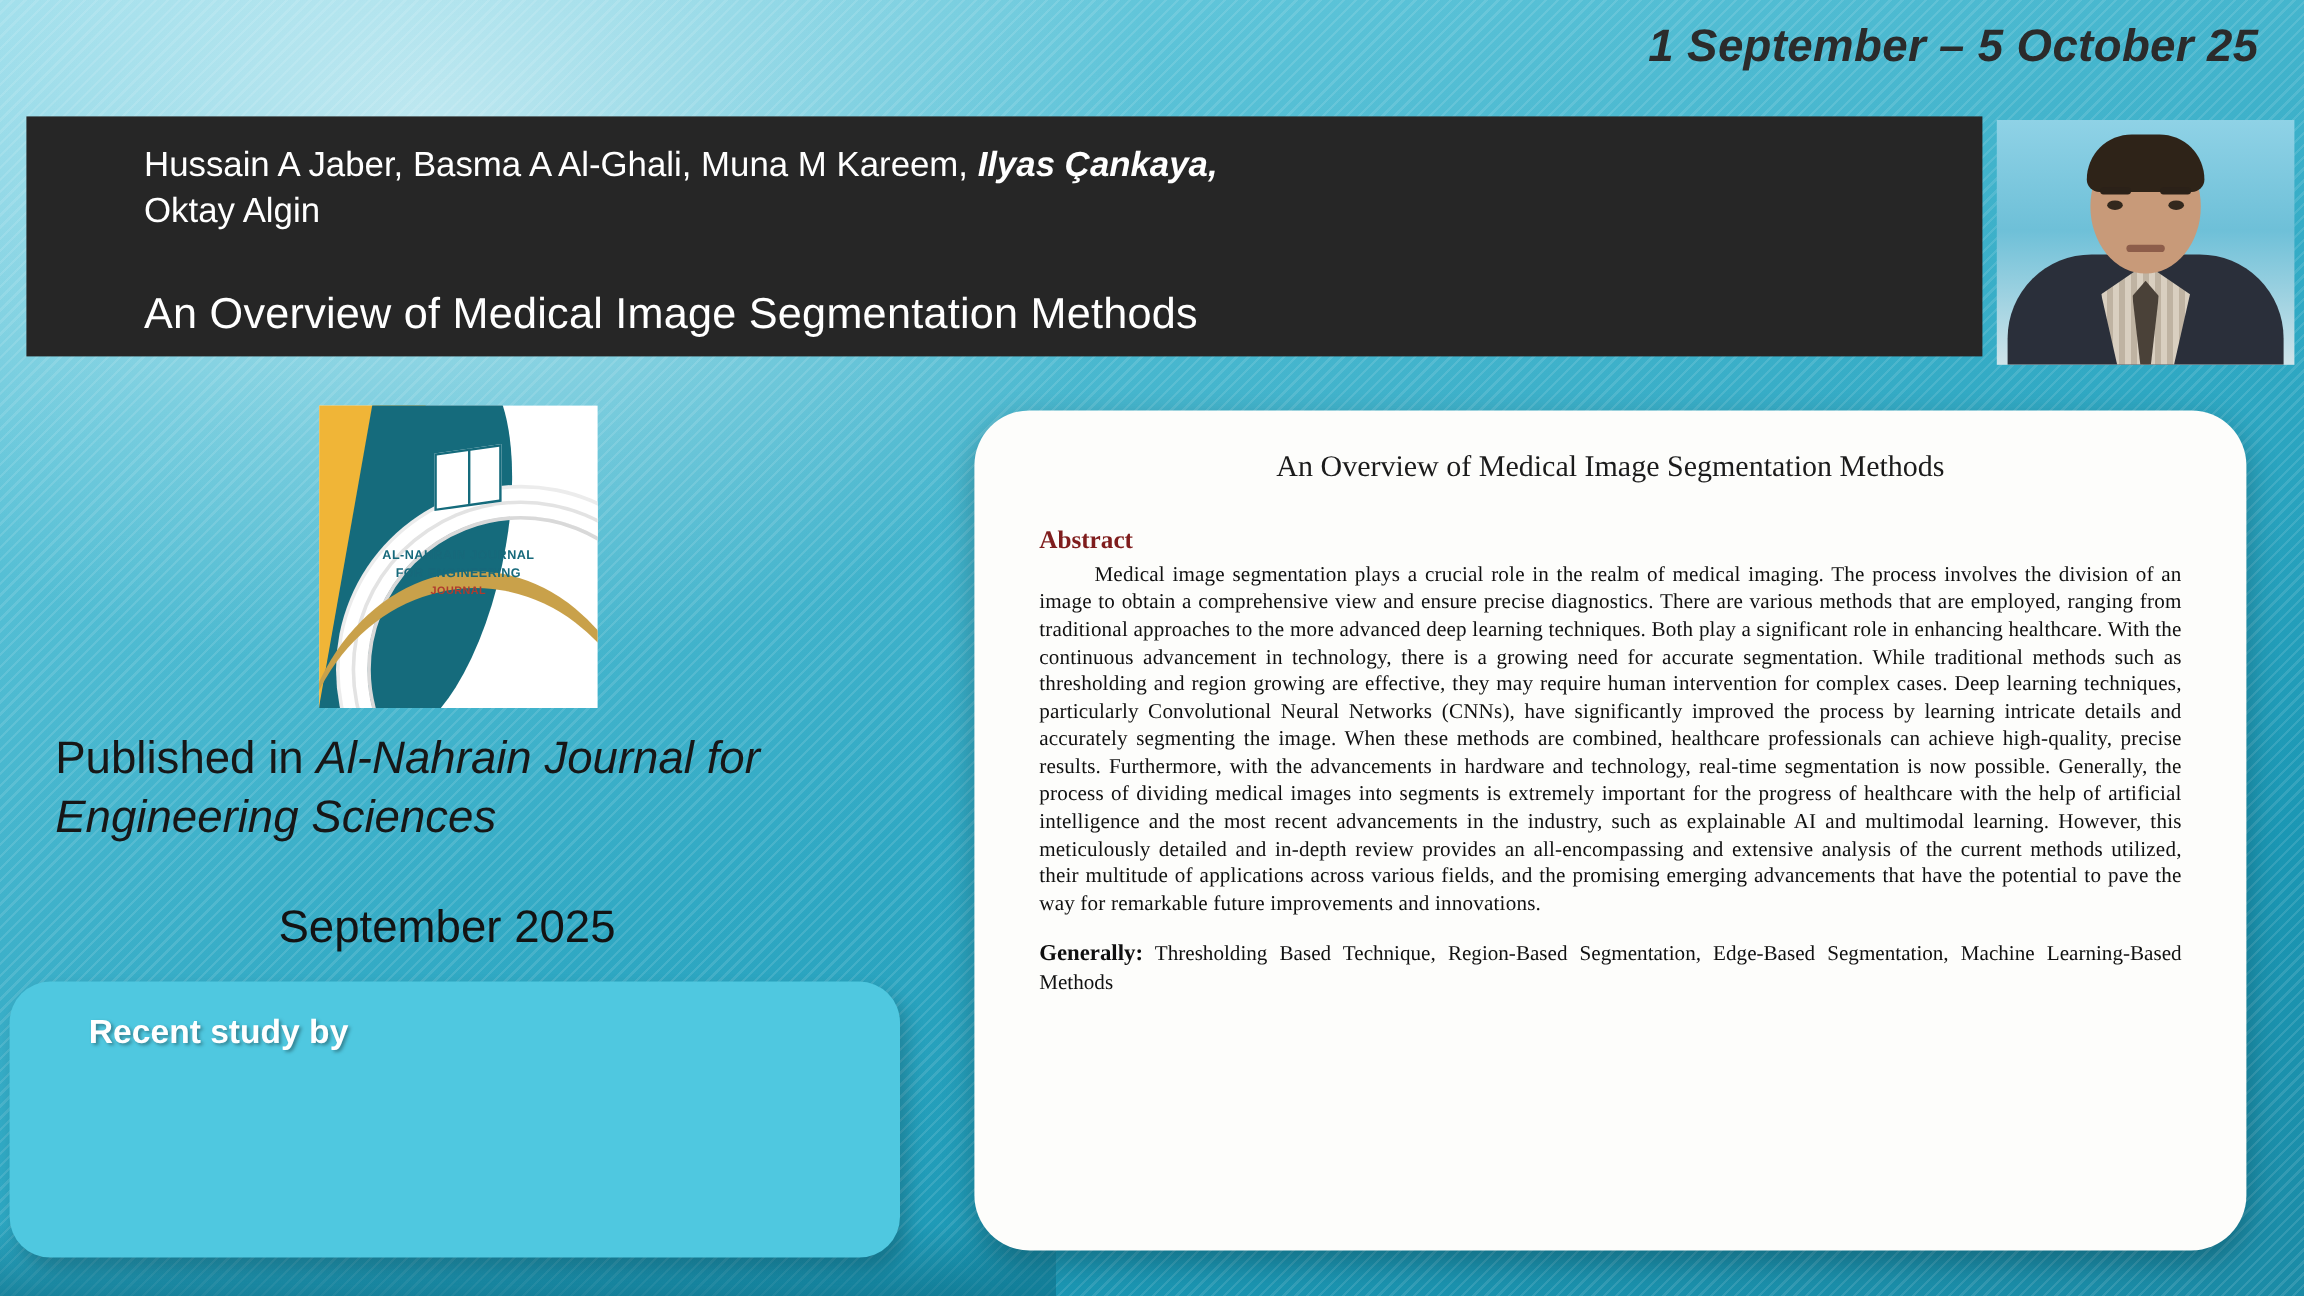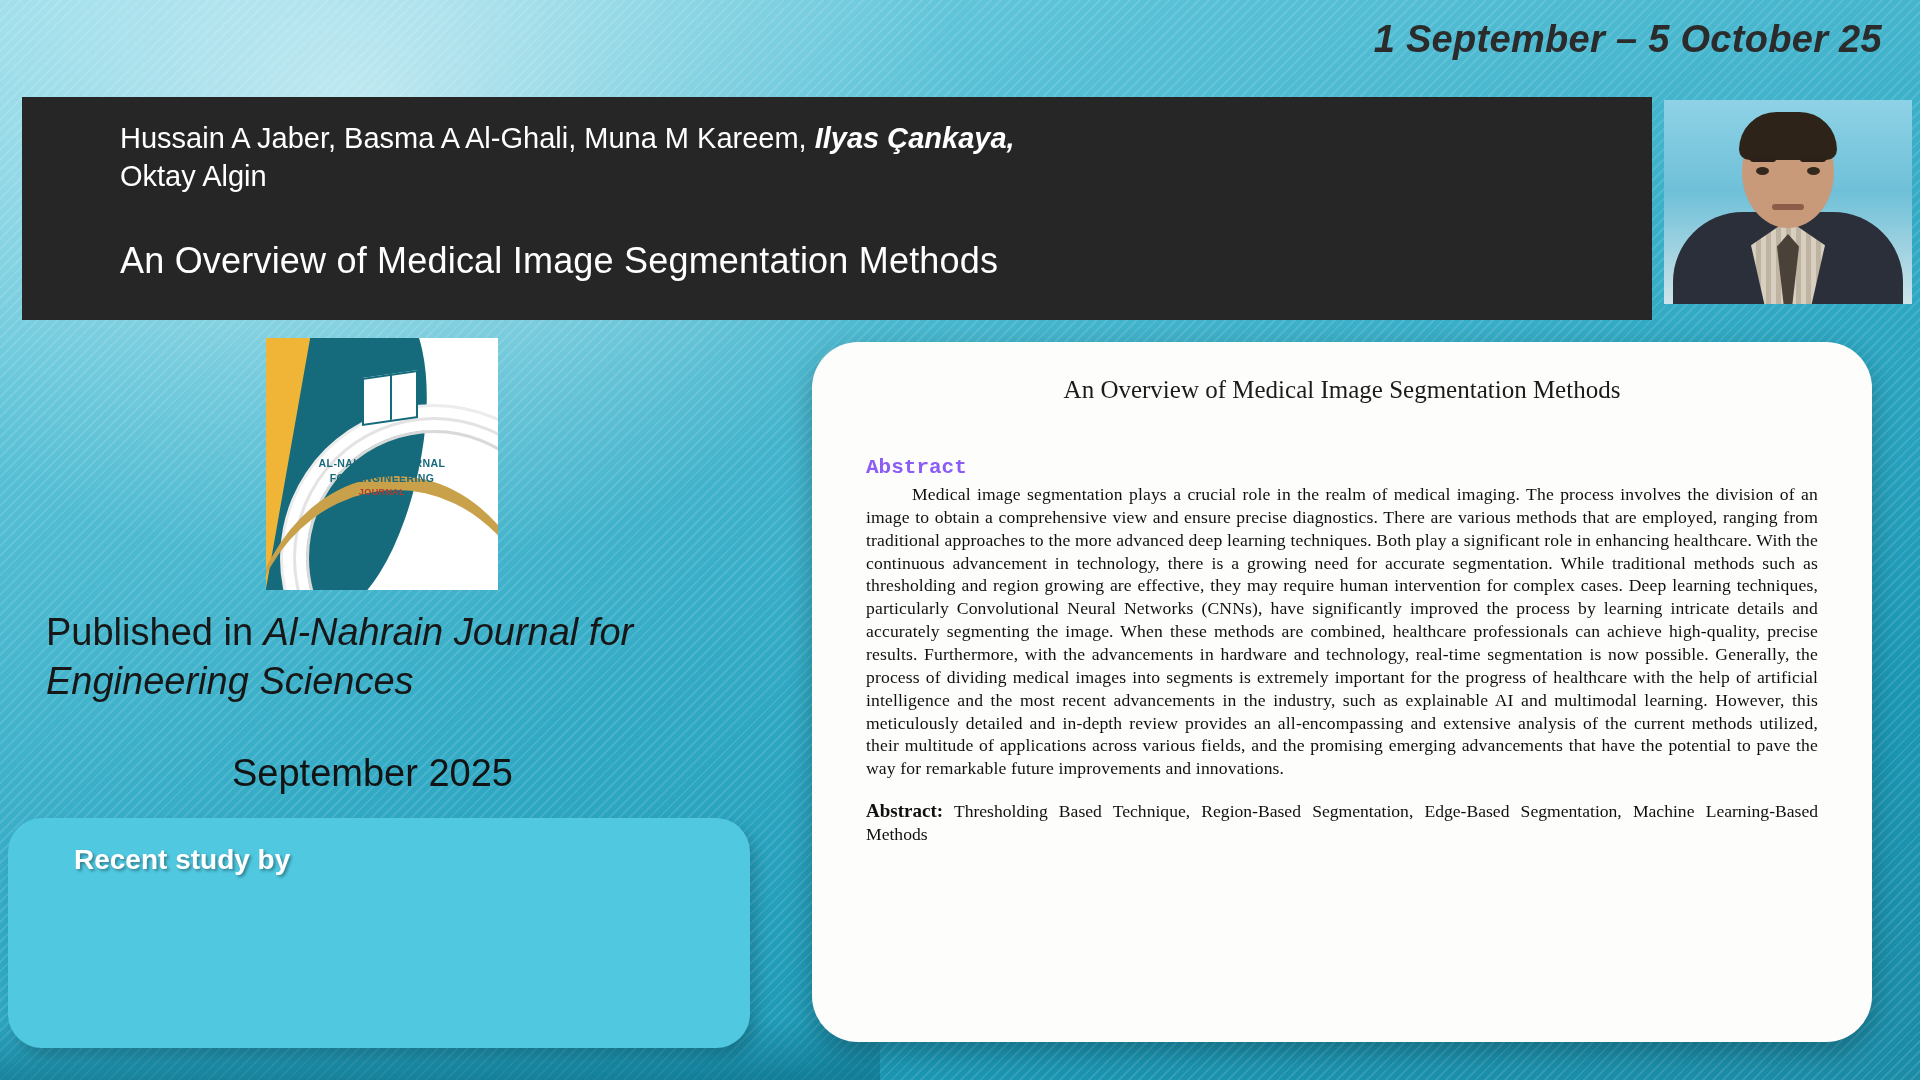--- a/index.html
+++ b/index.html
@@ -56,21 +56,21 @@
     letter-spacing: 0.3px;
     white-space: nowrap;
   }
 
   
   .title-band {
     position: absolute;
     left: 22px;
     top: 97px;
     width: 1630px;
-    height: 223px;
+    height: 200px;
     background: #262626;
     z-index: 3;
     box-sizing: border-box;
     padding: 22px 0 0 98px;
   }
 
   .authors {
     color: #ffffff;
     font-size: 29px;
     line-height: 1.32;
@@ -335,25 +335,25 @@
     margin-top: 6px;
   }
   .pc-authors {
     text-align: center;
     font-family: "Liberation Serif", serif;
     font-size: 15.5px;
     color: #1b1b1b;
     margin-top: 18px;
   }
   .pc-abs-head {
-    font-family: Liberation Mono, monospace;
+    font-family: Liberation Serif, serif;
     font-weight: bold;
     font-size: 21px;
-    color: #8b5cf6;
-    margin-top: 52px;
+    color: #7f1d1d;
+    margin-top: 34px;
   }
   .pc-abs-body {
     font-family: "Liberation Serif", serif;
     font-size: 17.6px;
     line-height: 1.30;
     color: #101010;
     text-align: justify;
     margin-top: 4px;
     text-indent: 46px;
     letter-spacing: 0.15px;
@@ -429,20 +429,20 @@
 
   <div class="recent-box">
     <div class="lbl">Recent study by</div>
   </div>
 
   <div class="paper-card">
     <div class="pc-title">An Overview of Medical Image Segmentation Methods</div>
     <div class="pc-abs-head">Abstract</div>
     <div class="pc-abs-body">Medical image segmentation plays a crucial role in the realm of medical imaging. The process involves the division of an image to obtain a comprehensive view and ensure precise diagnostics. There are various methods that are employed, ranging from traditional approaches to the more advanced deep learning techniques. Both play a significant role in enhancing healthcare. With the continuous advancement in technology, there is a growing need for accurate segmentation. While traditional methods such as thresholding and region growing are effective, they may require human intervention for complex cases. Deep learning techniques, particularly Convolutional Neural Networks (CNNs), have significantly improved the process by learning intricate details and accurately segmenting the image. When these methods are combined, healthcare professionals can achieve high-quality, precise results. Furthermore, with the advancements in hardware and technology, real-time segmentation is now possible. Generally, the process of dividing medical images into segments is extremely important for the progress of healthcare with the help of artificial intelligence and the most recent advancements in the industry, such as explainable AI and multimodal learning. However, this meticulously detailed and in-depth review provides an all-encompassing and extensive analysis of the current methods utilized, their multitude of applications across various fields, and the promising emerging advancements that have the potential to pave the way for remarkable future improvements and innovations.</div>
     <div class="pc-keywords">
-      <b>Abstract:</b>
+      <b>Generally:</b>
       <span>Thresholding Based Technique, Region-Based Segmentation, Edge-Based Segmentation, Machine Learning-Based Methods</span>
     </div>
   </div>
 
   <div class="bottom-shade"></div>
 
 </div>
 
 </body></html>

